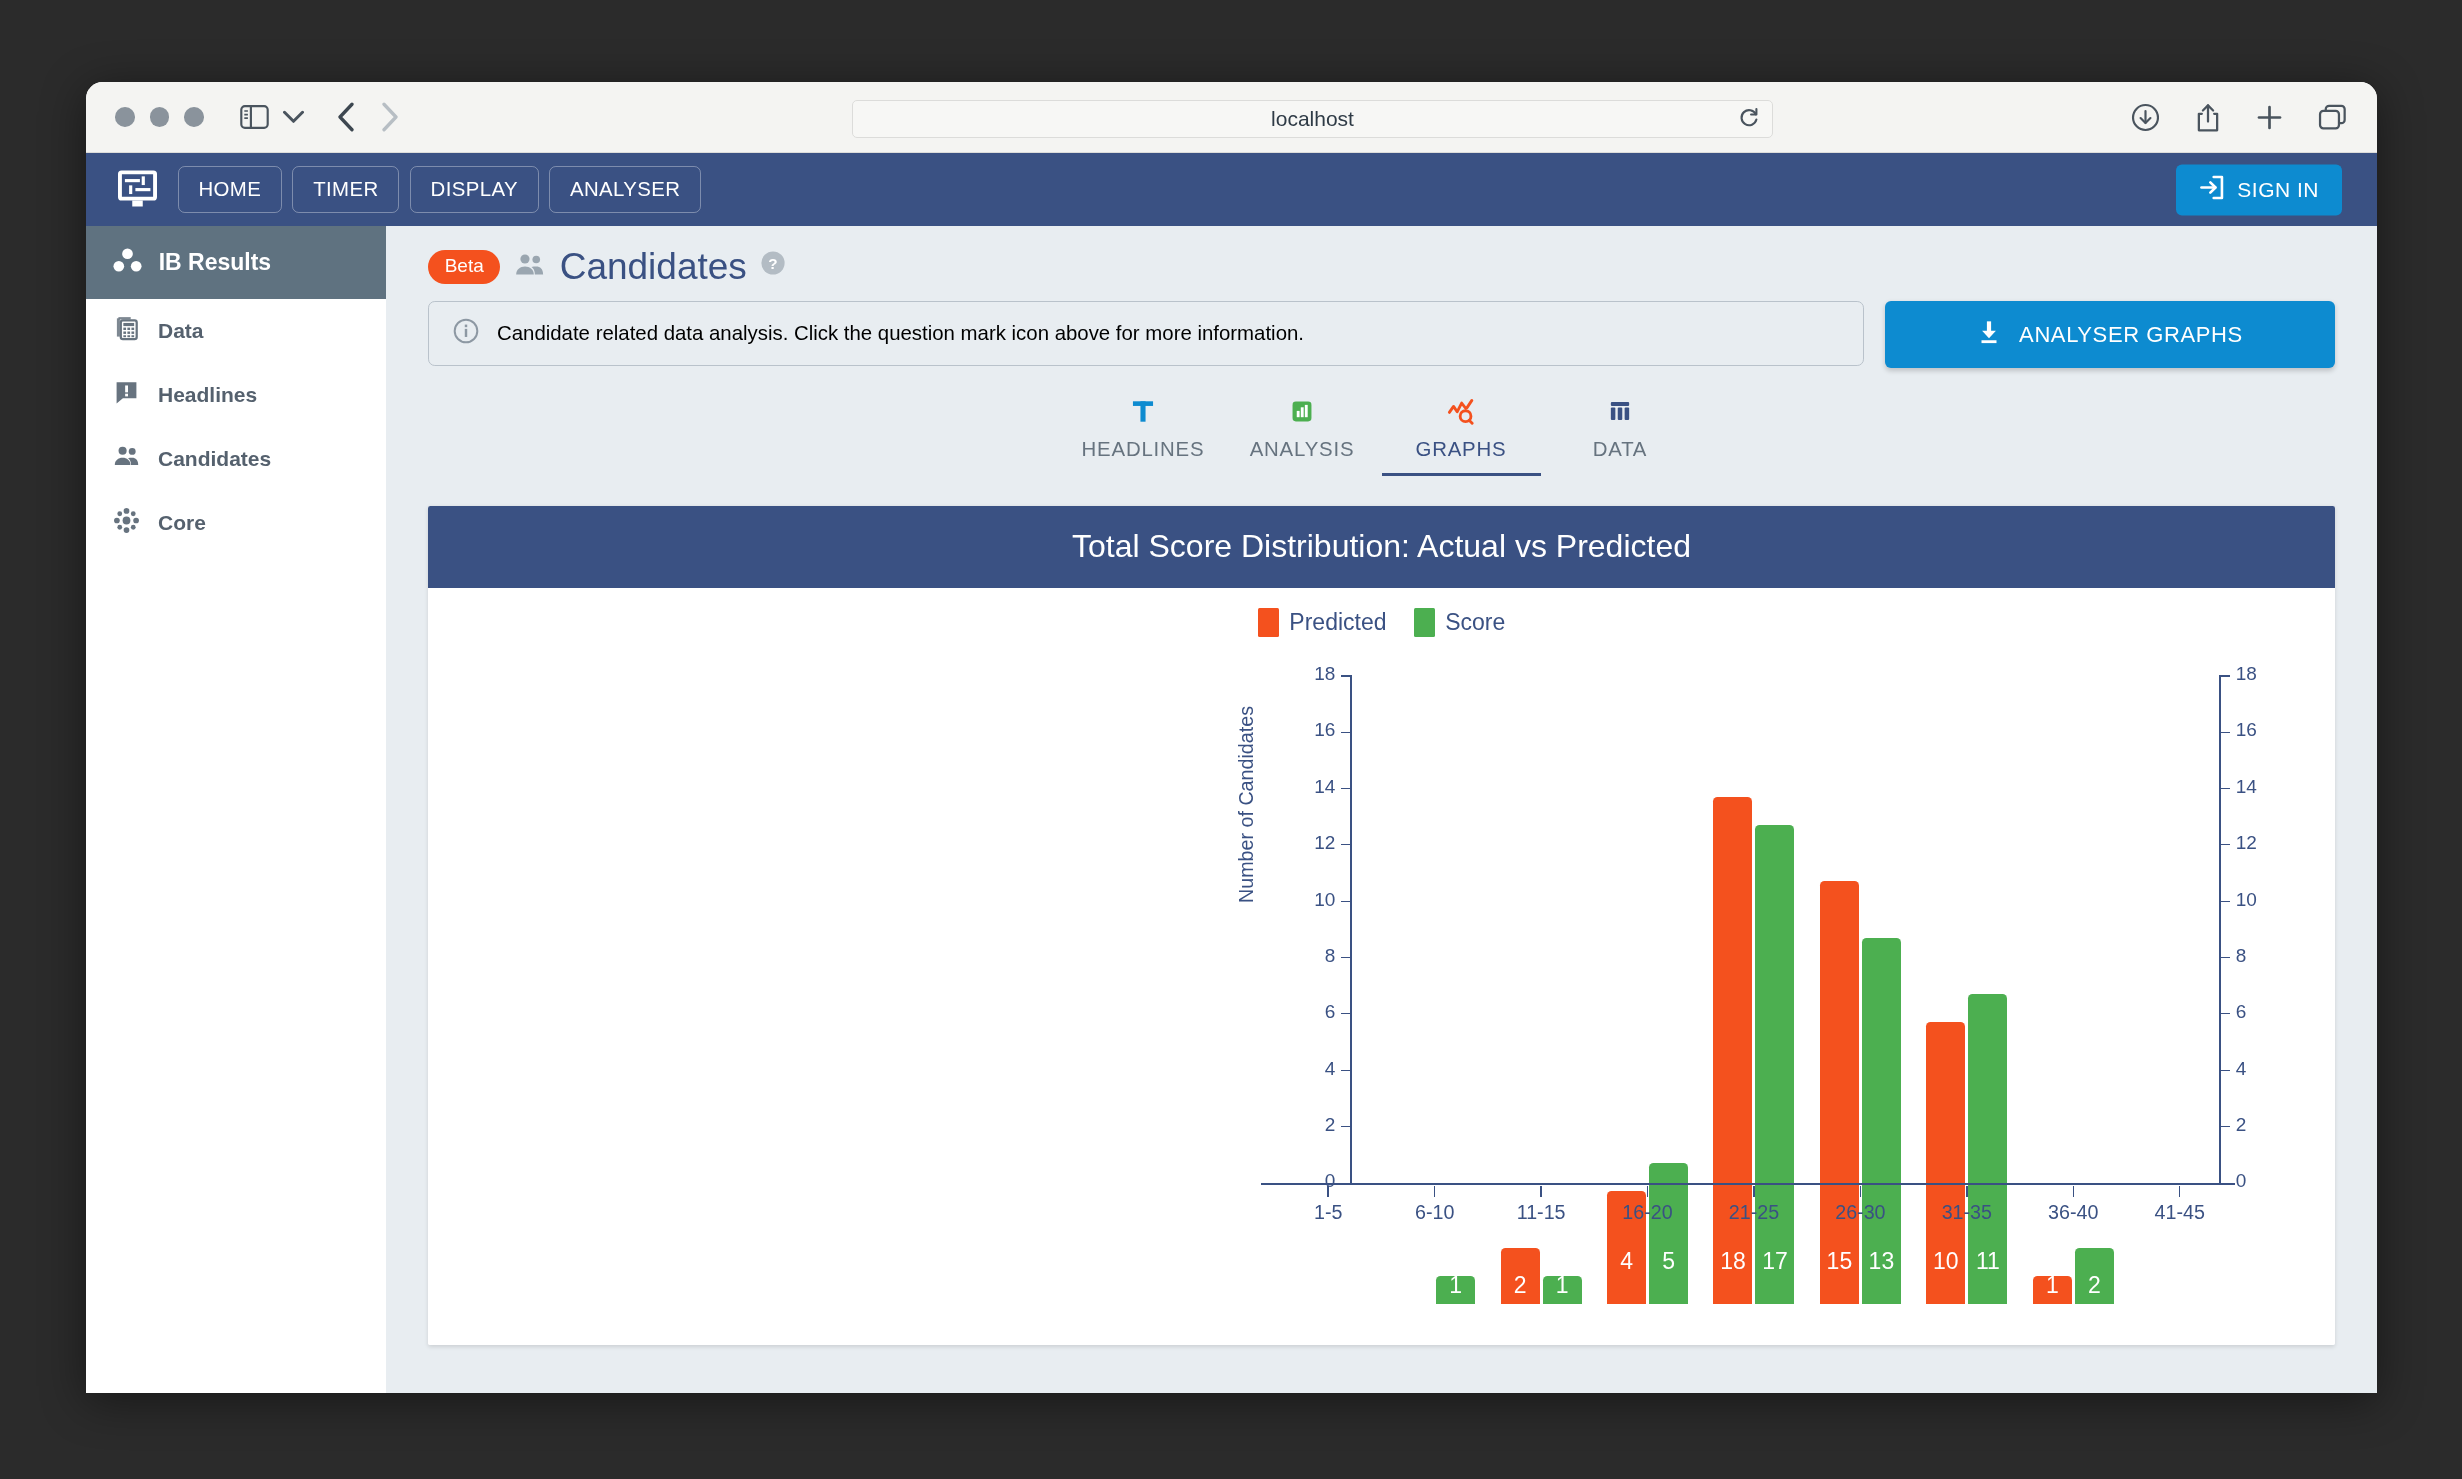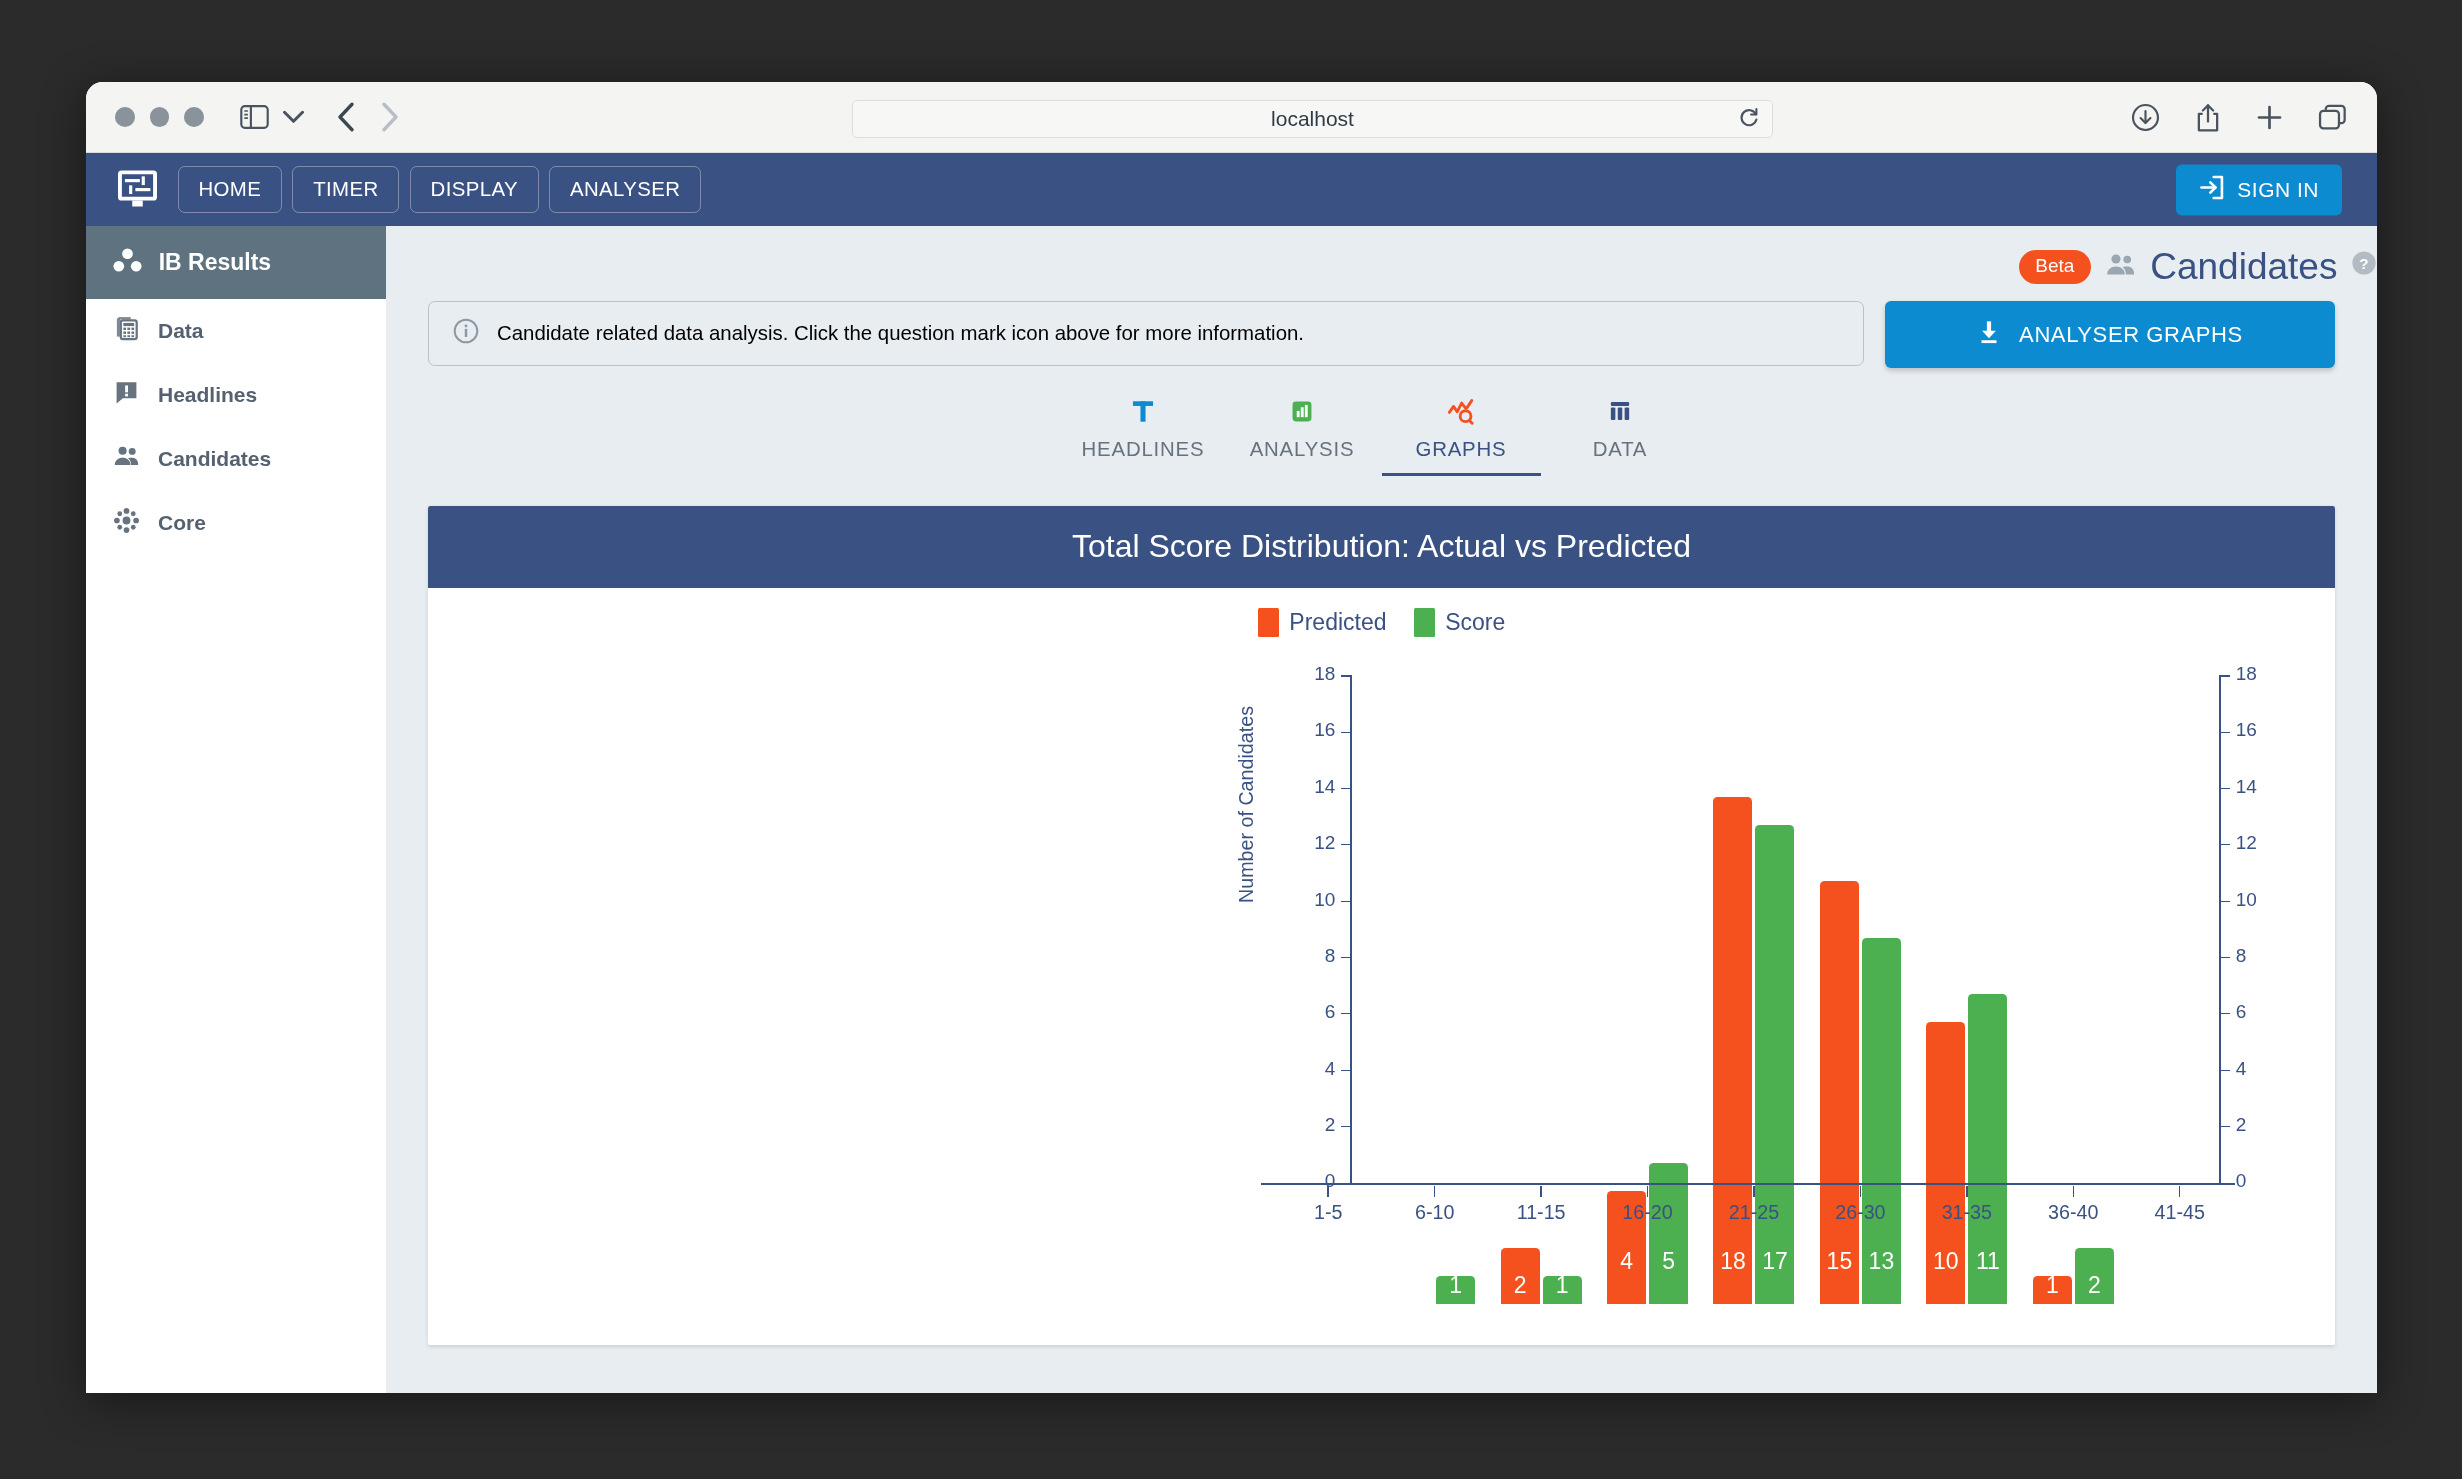--- a/index.html
+++ b/index.html
@@ -87,21 +87,21 @@
     padding-left: 27px; color: #fff;
     font-size: 23px; font-weight: bold;
   }
   .sideitem {
     height: 64px; display: flex; align-items: center; gap: 18px;
     padding-left: 27px; color: #55616e; font-size: 21px; font-weight: bold;
     cursor: pointer;
   }
   .content { flex: 1; background: #e8edf1; padding: 0 0 0 0; position: relative; overflow: hidden; }
 
-  .pagehead { display: flex; align-items: center; gap: 13.6px; padding: 19.7px 0 13.6px 42px; justify-content: flex-end; }
+  .pagehead { display: flex; align-items: center; gap: 13.6px; padding: 19.7px 0 13.6px 42px; }
   .beta {
     background: #f4511e; color: #fff; border-radius: 756px;
     font-size: 19px; padding: 5.3px 16.7px 6.8px; font-weight: 500;
   }
   .pagetitle { font-size: 37px; color: #3a5183; font-weight: 400; }
   .qmark { align-self: flex-start; margin-top: 4.5px; }
 
   .noterow { display: flex; gap: 21px; padding: 0 42px; align-items: stretch; }
   .note {
     flex: 1;

